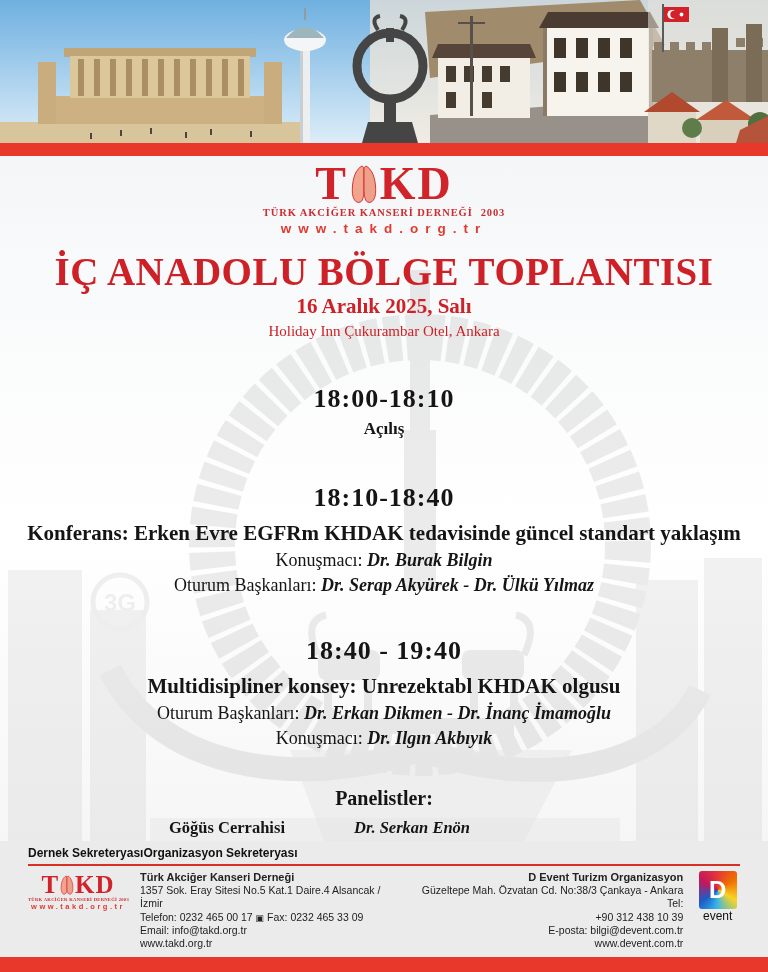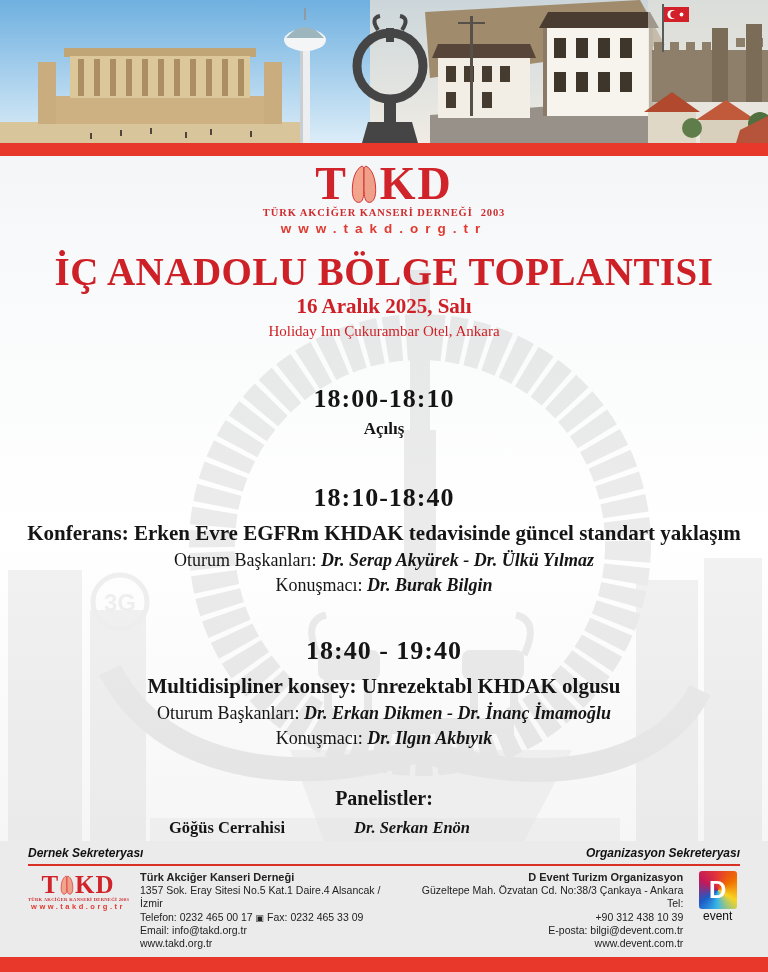--- a/index.html
+++ b/index.html
@@ -39,21 +39,21 @@
   .panel-grid .pname{font-weight:bold;font-style:italic;}
   
   .schedule{position:absolute;left:0;bottom:108px;width:768px;display:flex;justify-content:center;
             gap:60px;z-index:3;font-size:18px;}
   .sched-item{display:flex;align-items:center;gap:7px;}
   .dot{width:7px;height:7px;border-radius:50%;background:#cc2127;display:inline-block;}
   .sched-label{font-weight:bold;}
   
   .footer{position:absolute;left:0;bottom:15px;width:768px;background:#ebebec;z-index:3;
           font-family:"Liberation Sans",sans-serif;}
-  .f-heads{display:flex;justify-content:space-between;padding:5px 28px 2px;font-size:12px;font-weight:bold;color:#111;font-style:italic;}
+  .f-heads{display:flex;padding:5px 28px 2px;font-size:12px;font-weight:bold;color:#111;}
   .f-line{height:2px;background:#d93025;margin:2px 28px 5px;}
   .f-body{display:flex;align-items:flex-start;padding:0 28px 7px;gap:12px;}
   .f-col{font-size:10.5px;line-height:1.25;color:#222;}
   .f-col .org{font-weight:bold;font-size:11px;}
   .f-left{text-align:left;}
   .f-right{text-align:right;margin-left:auto;}
   .fax-ic{font-size:9px;}
   
   .takd-mini{width:100px;text-align:center;font-family:"Liberation Serif",serif;margin-top:2px;}
   .takd-mini .w{font-size:25px;font-weight:bold;color:#d0232a;letter-spacing:1px;line-height:24px;
@@ -251,26 +251,26 @@
 
     <div class="session">
       <div class="s-time">18:00-18:10</div>
       <div class="s-open">Açılış</div>
     </div>
 
     <div class="session">
       <div class="s-time">18:10-18:40</div>
       <div class="s-title">Konferans: Erken Evre EGFRm KHDAK tedavisinde güncel standart yaklaşım</div>
       <div class="s-line">
+        <span>Konuşmacı:</span>
+        <span class="names">Dr. Burak Bilgin</span>
+      </div>
+      <div class="s-line">
         <span>Oturum Başkanları:</span>
         <span class="names">Dr. Serap Akyürek - Dr. Ülkü Yılmaz</span>
-      </div>
-      <div class="s-line">
-        <span>Konuşmacı:</span>
-        <span class="names">Dr. Burak Bilgin</span>
       </div>
     </div>
 
     <div class="session tight">
       <div class="s-time">18:40 - 19:40</div>
       <div class="s-title">Multidisipliner konsey: Unrezektabl KHDAK olgusu</div>
       <div class="s-line">
         <span>Oturum Başkanları:</span>
         <span class="names">Dr. Erkan Dikmen - Dr. İnanç İmamoğlu</span>
       </div>

